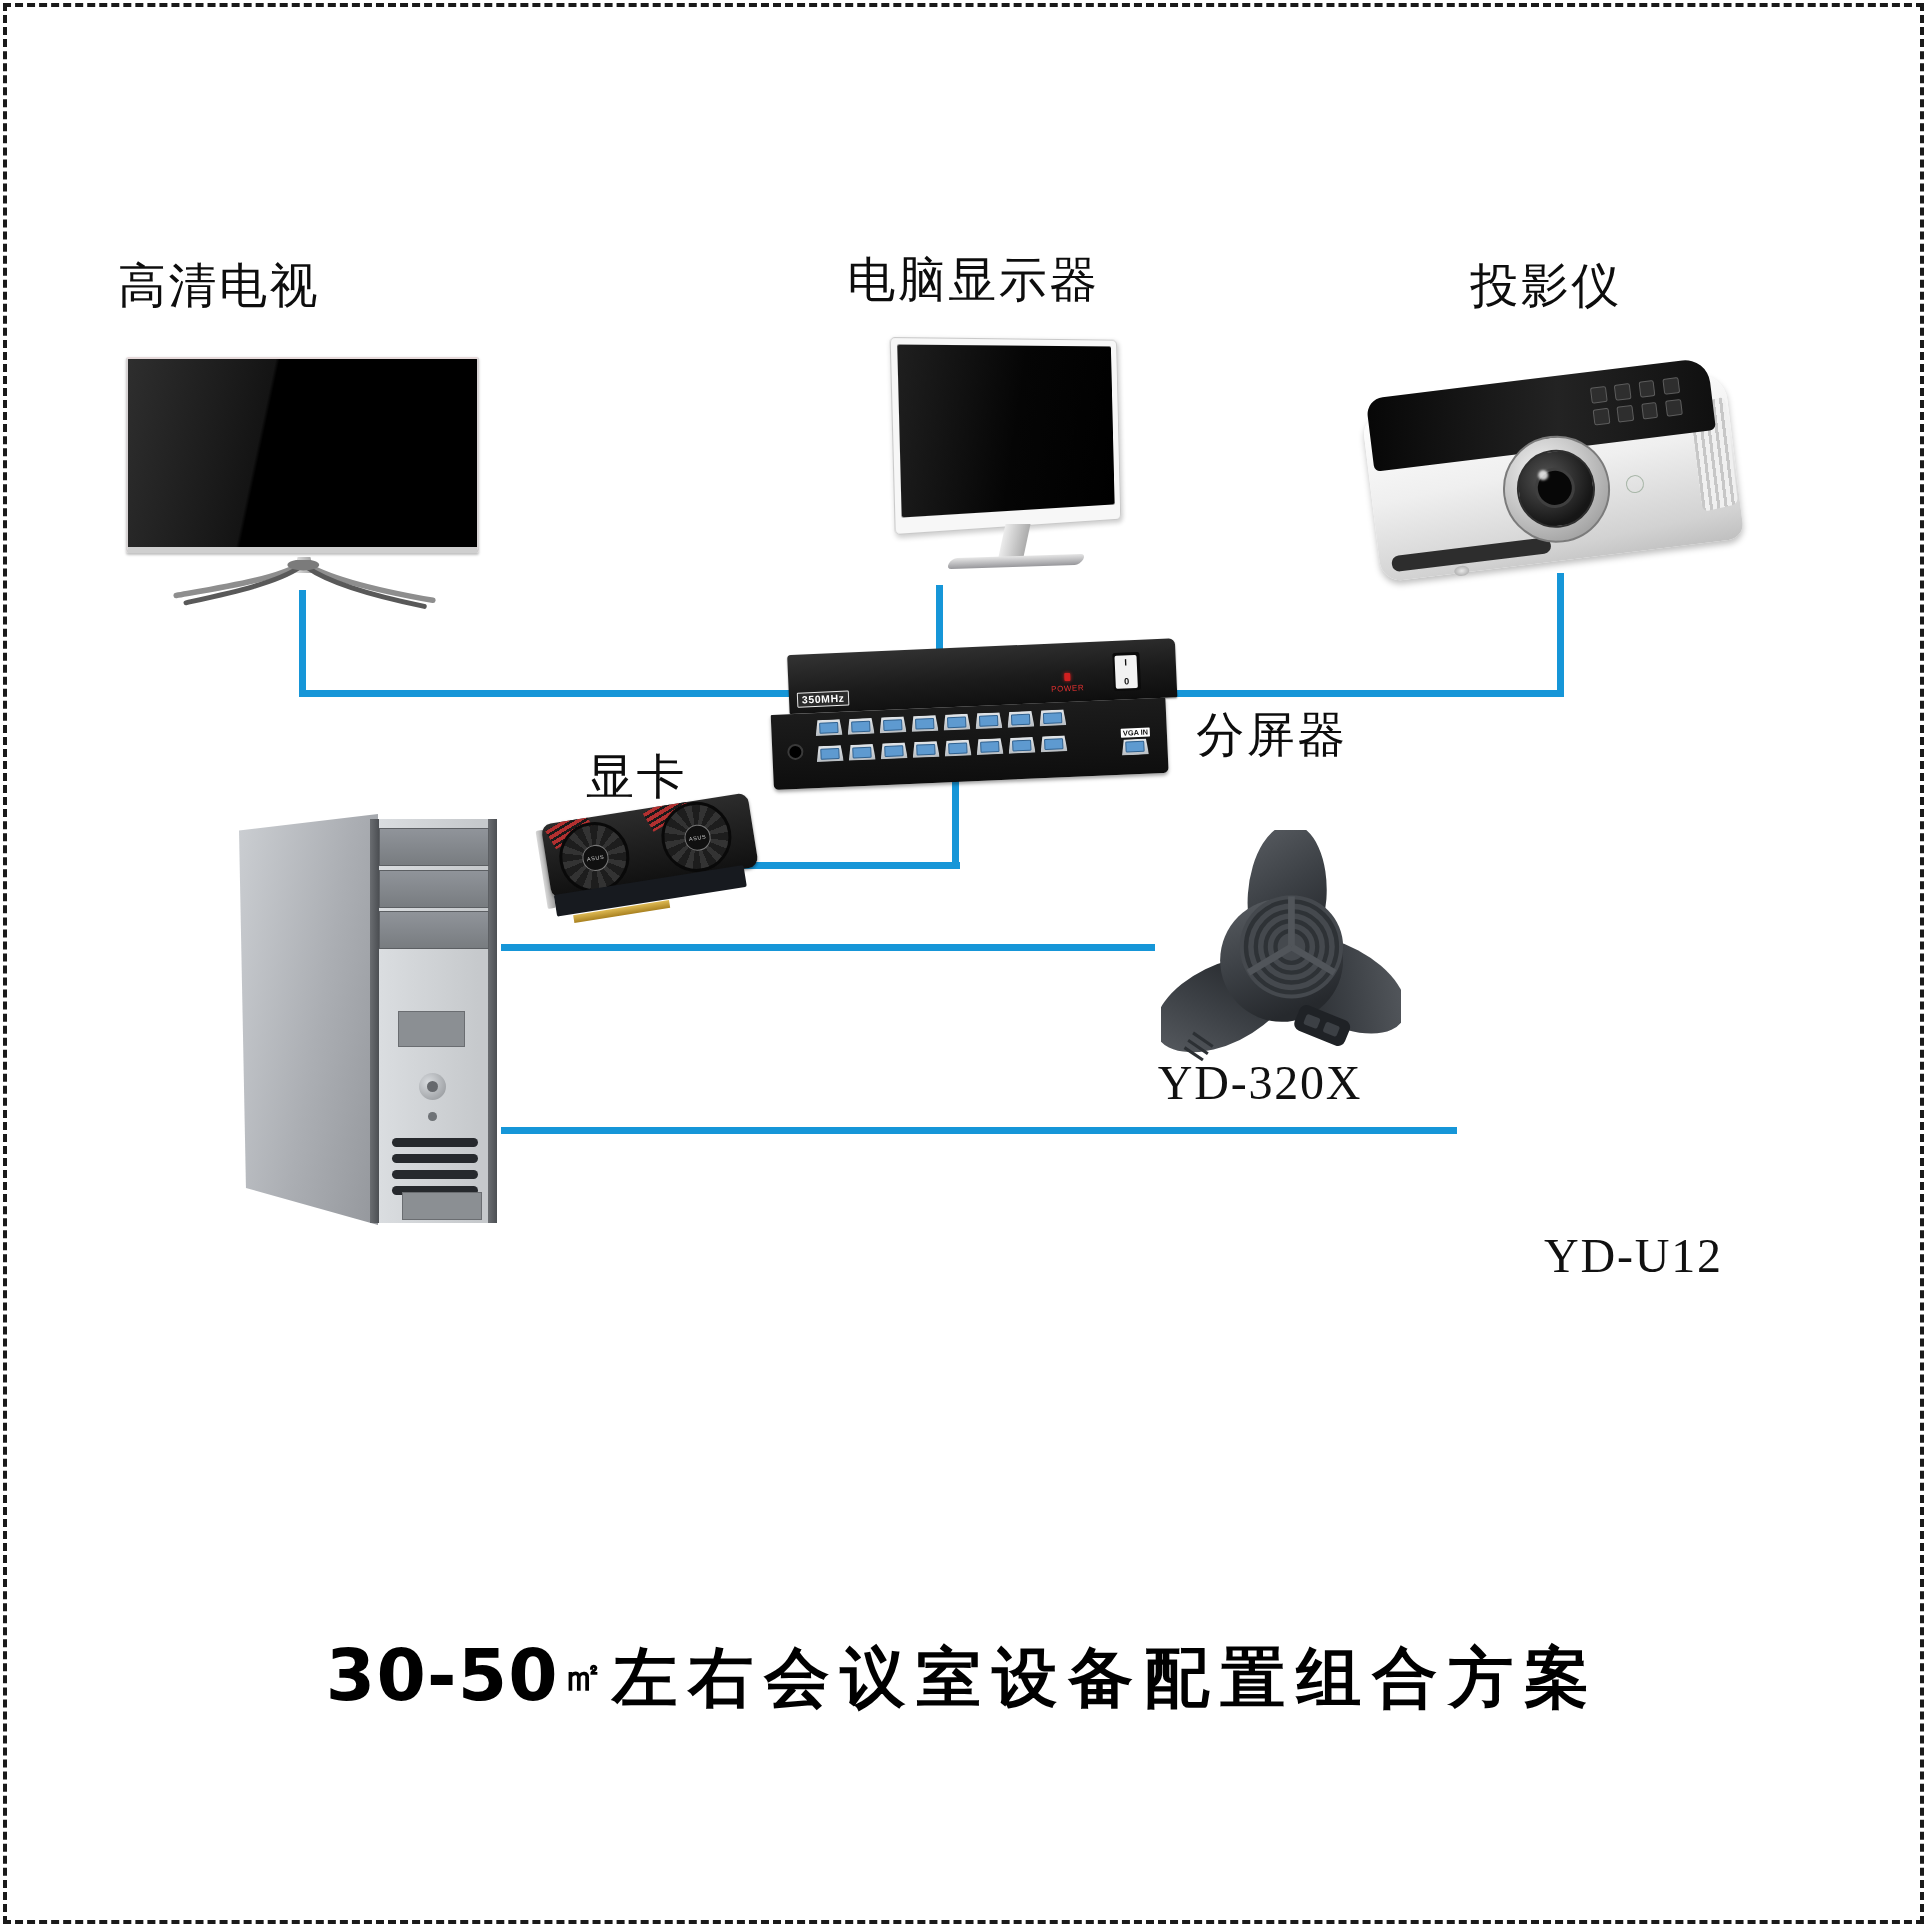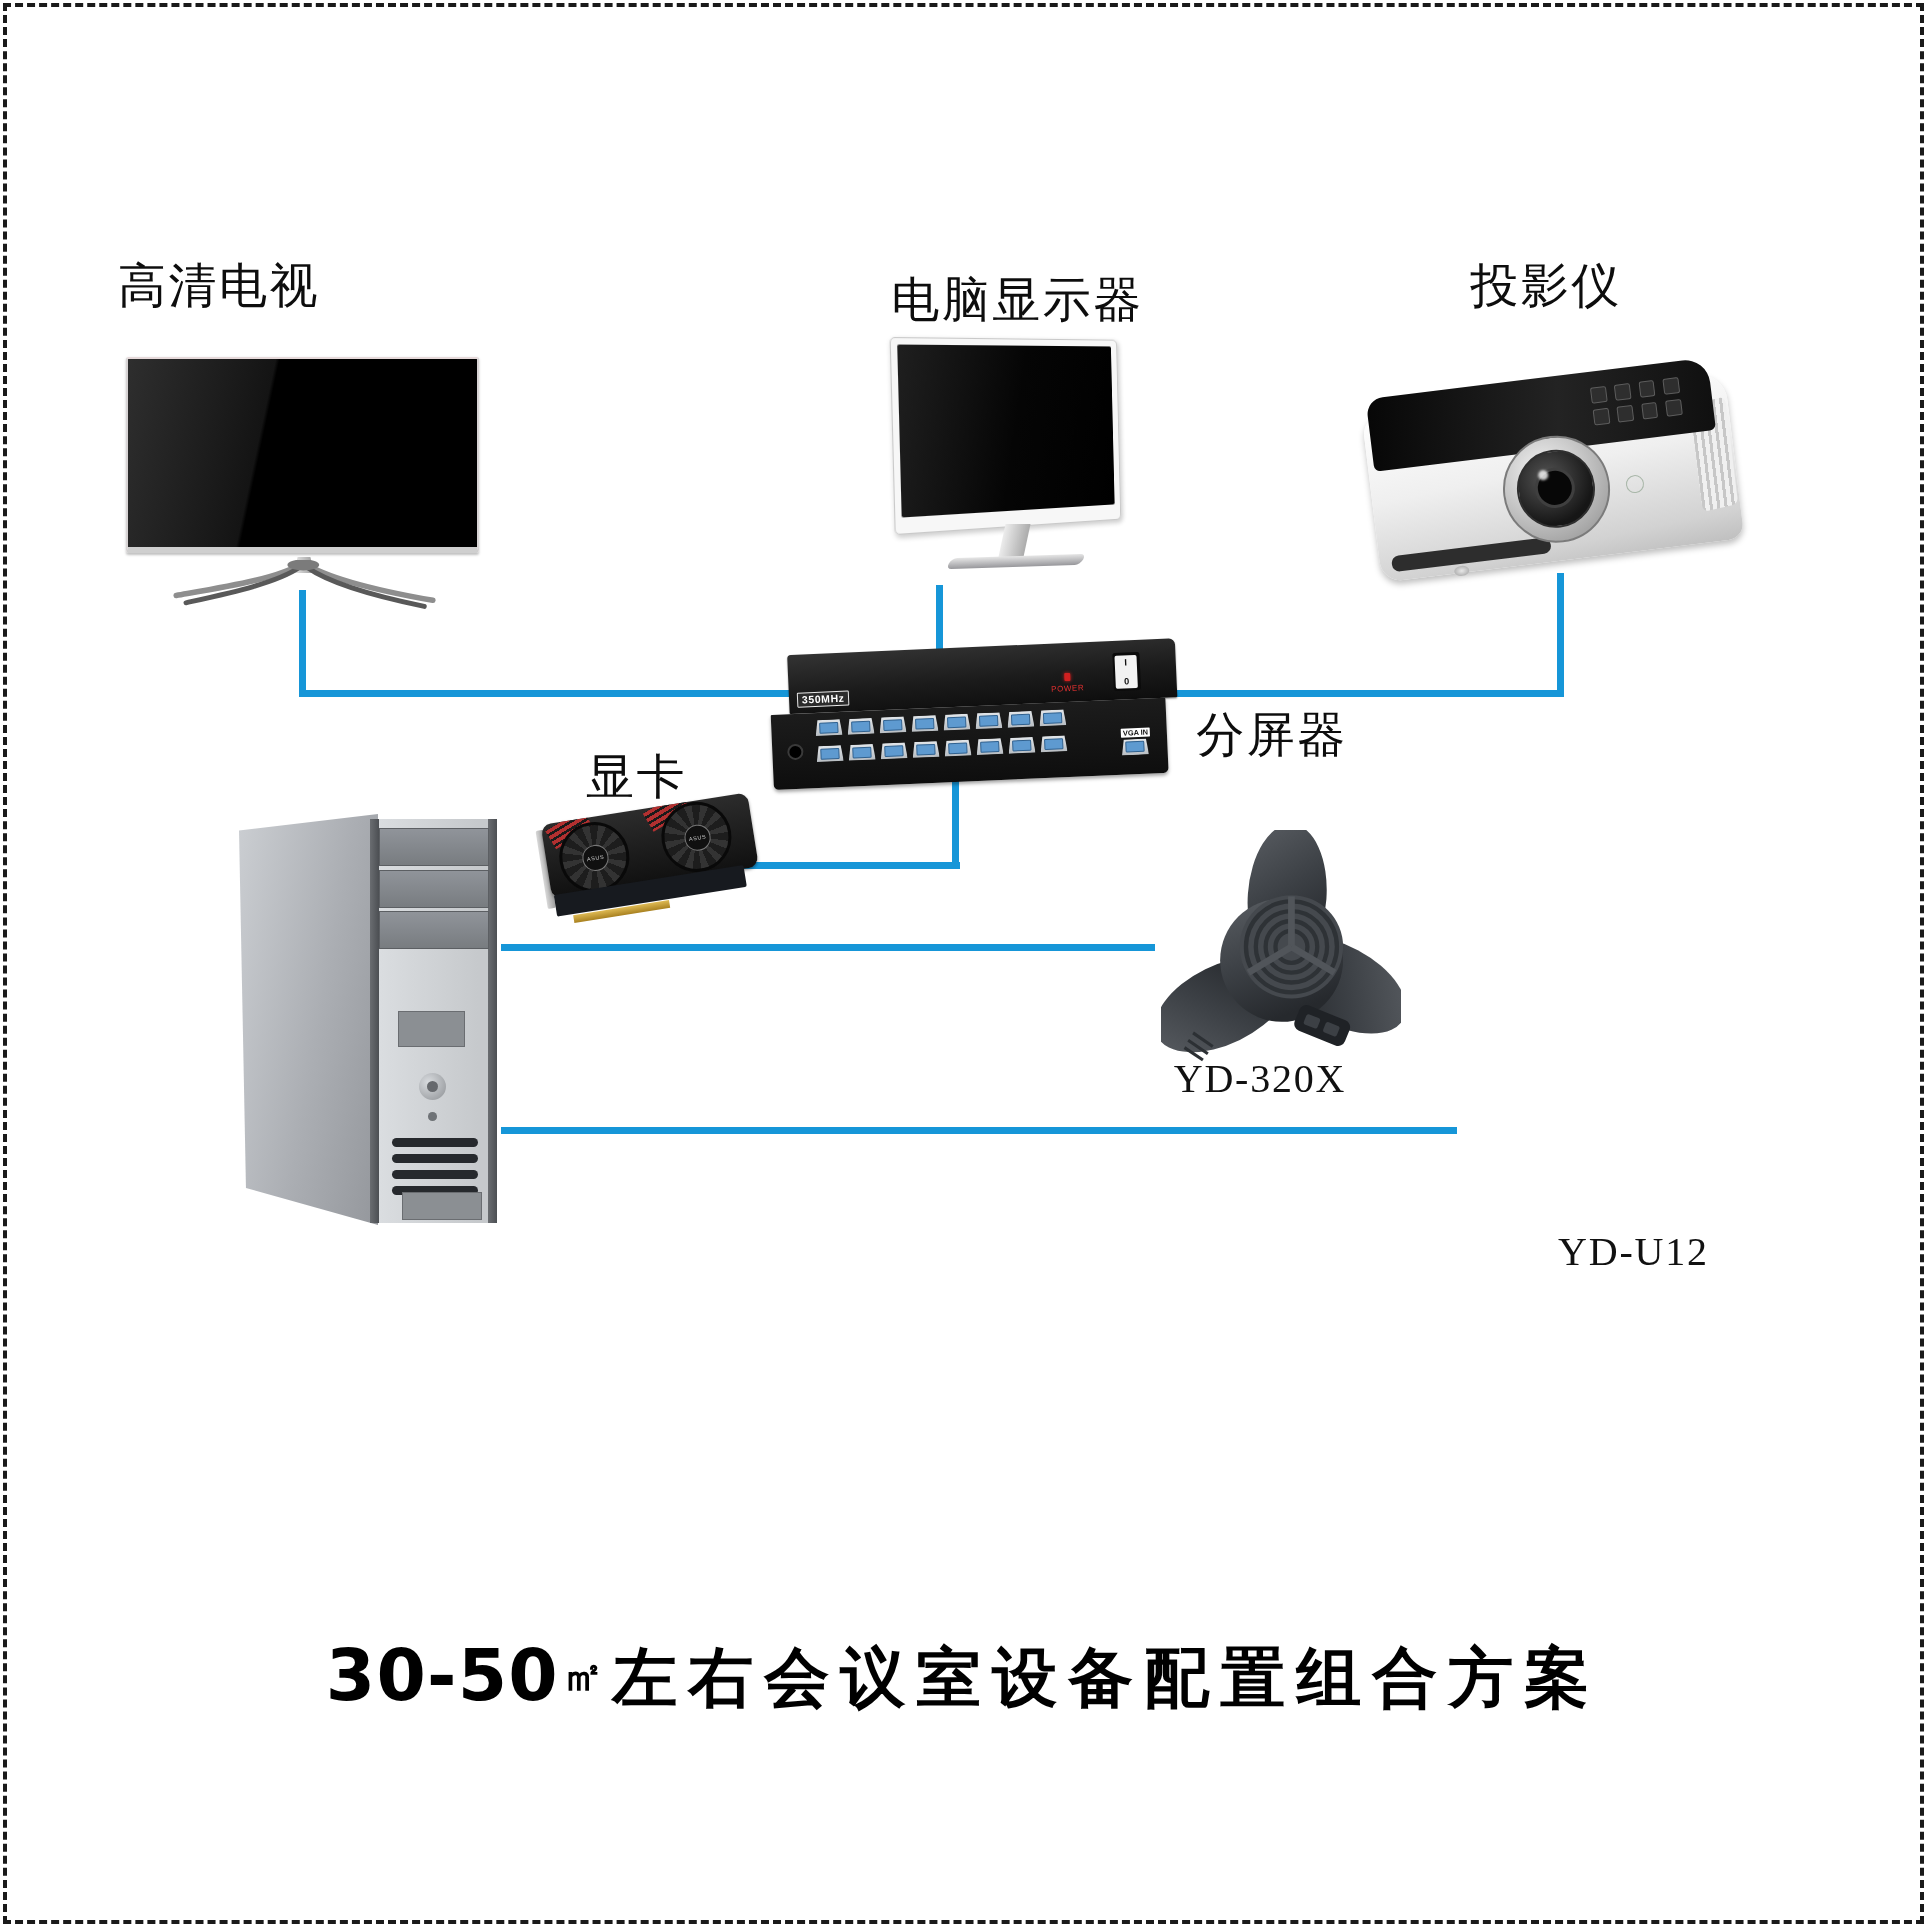--- a/index.html
+++ b/index.html
@@ -2,21 +2,21 @@
 <html style="font-size:10px"><head>
 <meta charset="utf-8">
 <style>
   html,body{margin:0;padding:0;background:#fff;}
   .canvas{position:relative;width:1926px;height:1926px;background:#fff;overflow:hidden;
           font-family:"Liberation Serif","DejaVu Serif",serif;}
   .page-border{position:absolute;inset:2.5px;border:4.3px dashed #1a1a1a;pointer-events:none;}
 
   
   .dev-label{position:absolute;font-size:48px;color:#0d0d0d;text-align:center;letter-spacing:2.5px;white-space:nowrap;}
-  .model-label{position:absolute;font-size:40px;color:#111;text-align:center;letter-spacing:1.8px;white-space:nowrap;}
+  .model-label{position:absolute;font-size:48px;color:#111;text-align:center;letter-spacing:1.8px;white-space:nowrap;}
 
   
   .wire{position:absolute;background:#1696d8;}
 
   
   .tv{position:absolute;left:126px;top:357px;width:354px;height:240px;}
   .tv-screen{position:absolute;left:0;top:0;width:349px;height:188px;border:2.5px solid #d7d3d4;border-top-color:#e6d9da;border-bottom:6.2px solid #cfcfcf;border-radius:2.5px;
     background:linear-gradient(102deg,#2e2e2e 0%,#141414 38%,#000 39%,#000 100%);box-shadow:0 1.2px 2.5px rgba(0,0,0,.25);}
   .tv-neck{position:absolute;left:168px;top:200px;width:20px;height:16px;background:linear-gradient(90deg,#e8e8e8,#9a9a9a);clip-path:polygon(18% 0,82% 0,100% 100%,0 100%);}
   .tv-legs{position:absolute;left:0;top:203px;}
@@ -130,21 +130,21 @@
   .title-unit{font-size:41px;font-weight:900;vertical-align:10px;margin-left:3.7px;}
   .title-cn{font-size:65px;font-weight:900;letter-spacing:11px;margin-left:8.6px;}
 </style>
 </head>
 <body>
 
 <div class="canvas">
   <div class="page-border"></div>
 
   <div class="dev-label" style="left:99px;top:254px;width:216px;margin-left:12px;">高清电视</div>
-  <div class="dev-label" style="left:847px;top:268px;width:253px;margin-left:44px;">电脑显示器</div>
+  <div class="dev-label" style="left:847px;top:248px;width:253px;">电脑显示器</div>
   <div class="dev-label" style="left:1466px;top:254px;width:160px;">投影仪</div>
   <div class="dev-label" style="left:1195px;top:703px;width:154px;">分屏器</div>
   <div class="dev-label" style="left:584px;top:745px;width:105px;">显卡</div>
   <div class="model-label" style="left:1140px;top:1055px;width:240px;">YD-320X</div>
   <div class="model-label" style="left:1515px;top:1220px;width:237px;margin-top:8px;">YD-U12</div>
 
   <div class="wire" style="left:299px;top:590px;width:7.4px;height:106px;"></div>
   <div class="wire" style="left:299px;top:690px;width:500px;height:7.4px;"></div>
   <div class="wire" style="left:936px;top:585px;width:7.4px;height:71px;"></div>
   <div class="wire" style="left:1173px;top:690px;width:391px;height:7.4px;"></div>

